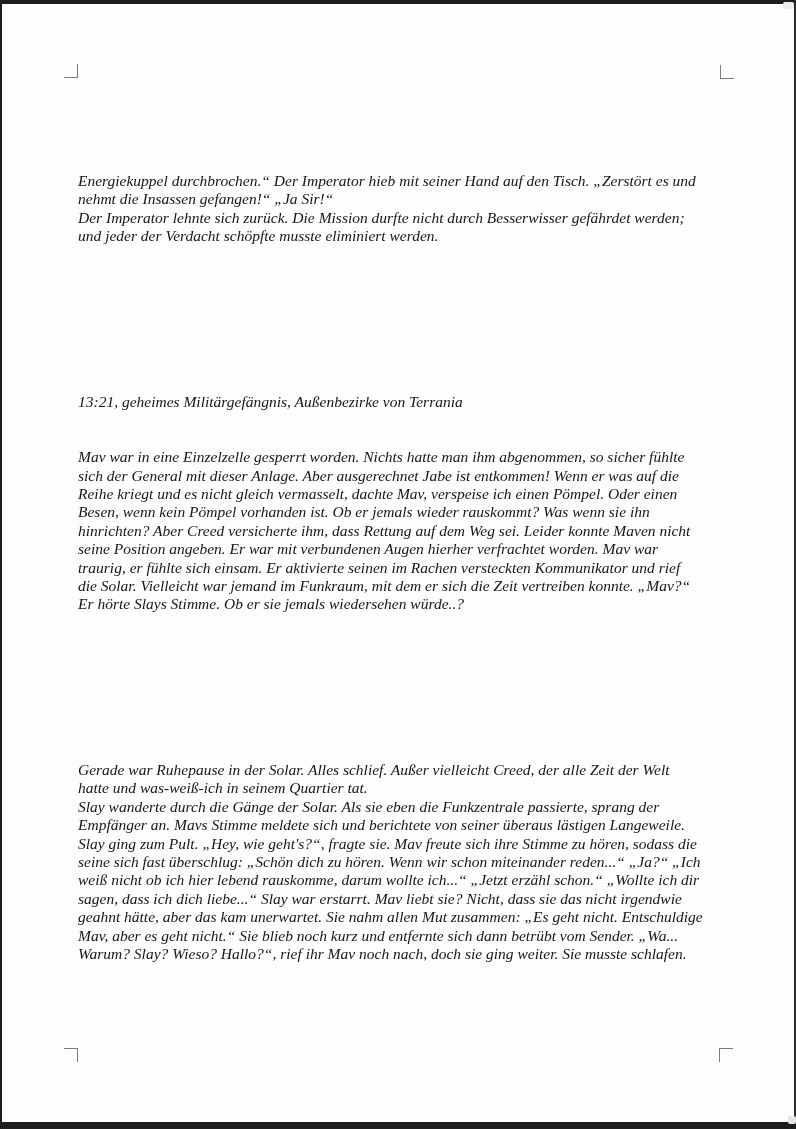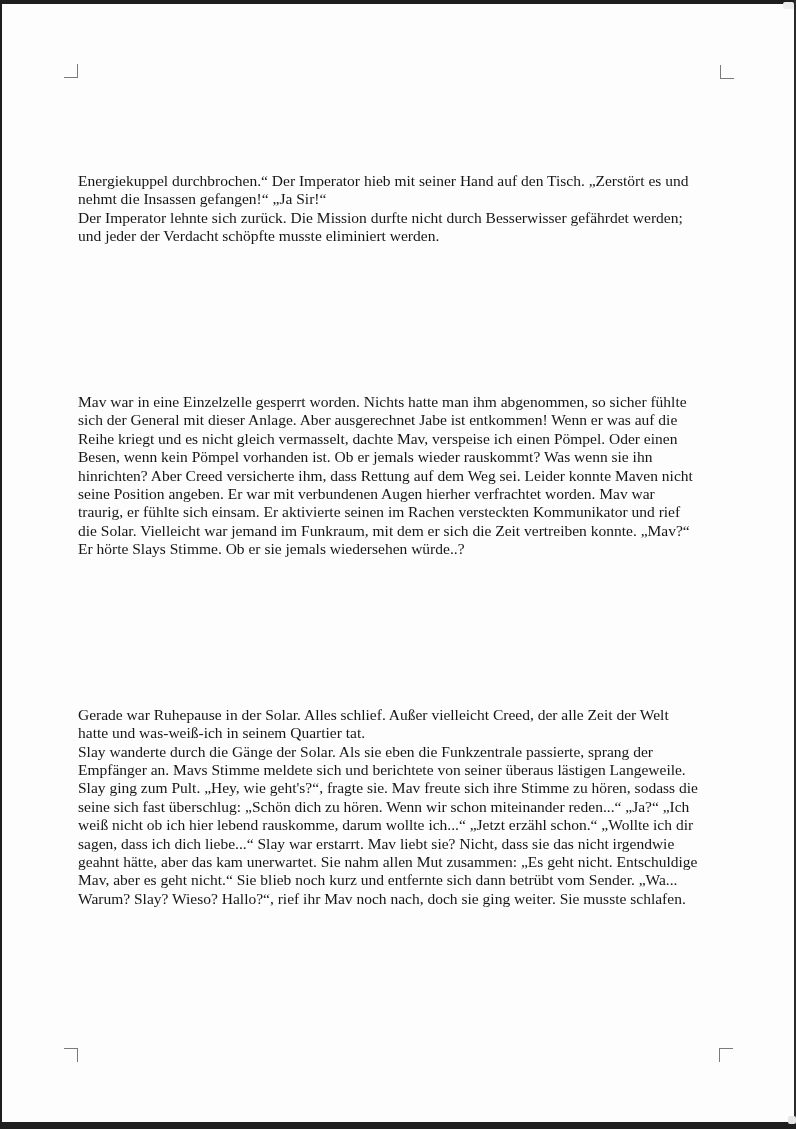--- a/index.html
+++ b/index.html
@@ -40,21 +40,21 @@
       position: absolute;
       left: 78px; top: 80px;
       width: 660px;
       color: #161616;
       font-size: 15.5px;
       line-height: 18.4px;
       white-space: pre;
       cursor: text;
     }
     .text-area section + section { margin-top: 18.4px; }
-    .scene-heading, .scene-body { white-space: pre; }
+    .scene-heading, .scene-body { white-space: pre; font-style: italic; }
   </style>
 </head>
 <body>
 
 <div class="window">
 
   <div class="border-top"></div>
   <div class="border-left"></div>
   <div class="border-right"></div>
   <div class="border-bottom"></div>
@@ -69,20 +69,21 @@
   <div class="text-area">
 
     <section>
       <div class="scene-body">Energiekuppel durchbrochen.“ Der Imperator hieb mit seiner Hand auf den Tisch. „Zerstört es und
 nehmt die Insassen gefangen!“ „Ja Sir!“
 Der Imperator lehnte sich zurück. Die Mission durfte nicht durch Besserwisser gefährdet werden;
 und jeder der Verdacht schöpfte musste eliminiert werden.</div>
     </section>
 
     <section>
+      <div class="scene-heading">13:21, geheimes Militärgefängnis, Außenbezirke von Terrania</div>
       <div class="scene-body">Mav war in eine Einzelzelle gesperrt worden. Nichts hatte man ihm abgenommen, so sicher fühlte
 sich der General mit dieser Anlage. Aber ausgerechnet Jabe ist entkommen! Wenn er was auf die
 Reihe kriegt und es nicht gleich vermasselt, dachte Mav, verspeise ich einen Pömpel. Oder einen
 Besen, wenn kein Pömpel vorhanden ist. Ob er jemals wieder rauskommt? Was wenn sie ihn
 hinrichten? Aber Creed versicherte ihm, dass Rettung auf dem Weg sei. Leider konnte Maven nicht
 seine Position angeben. Er war mit verbundenen Augen hierher verfrachtet worden. Mav war
 traurig, er fühlte sich einsam. Er aktivierte seinen im Rachen versteckten Kommunikator und rief
 die Solar. Vielleicht war jemand im Funkraum, mit dem er sich die Zeit vertreiben konnte. „Mav?“
 Er hörte Slays Stimme. Ob er sie jemals wiedersehen würde..?</div>
     </section>

